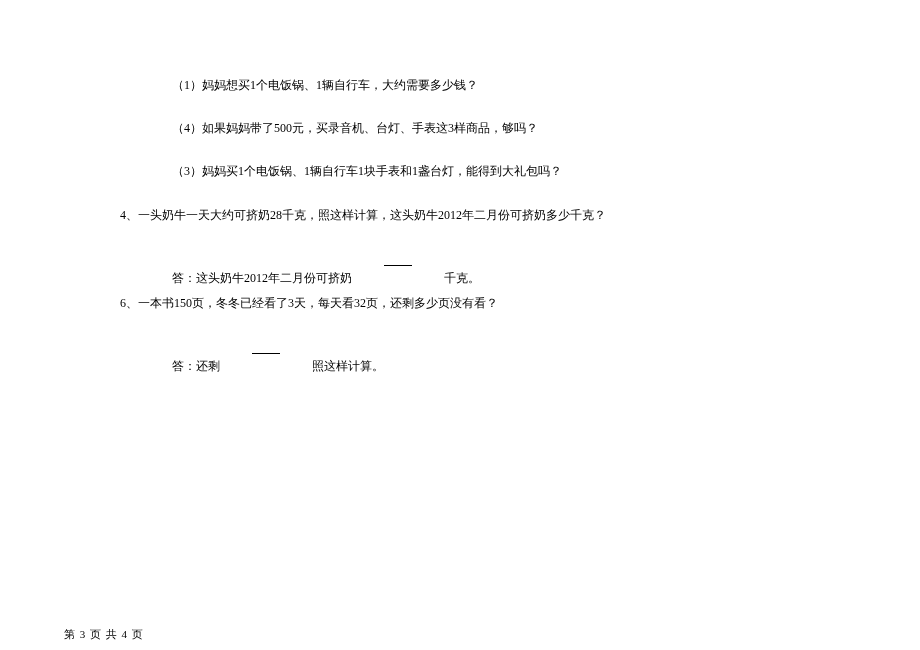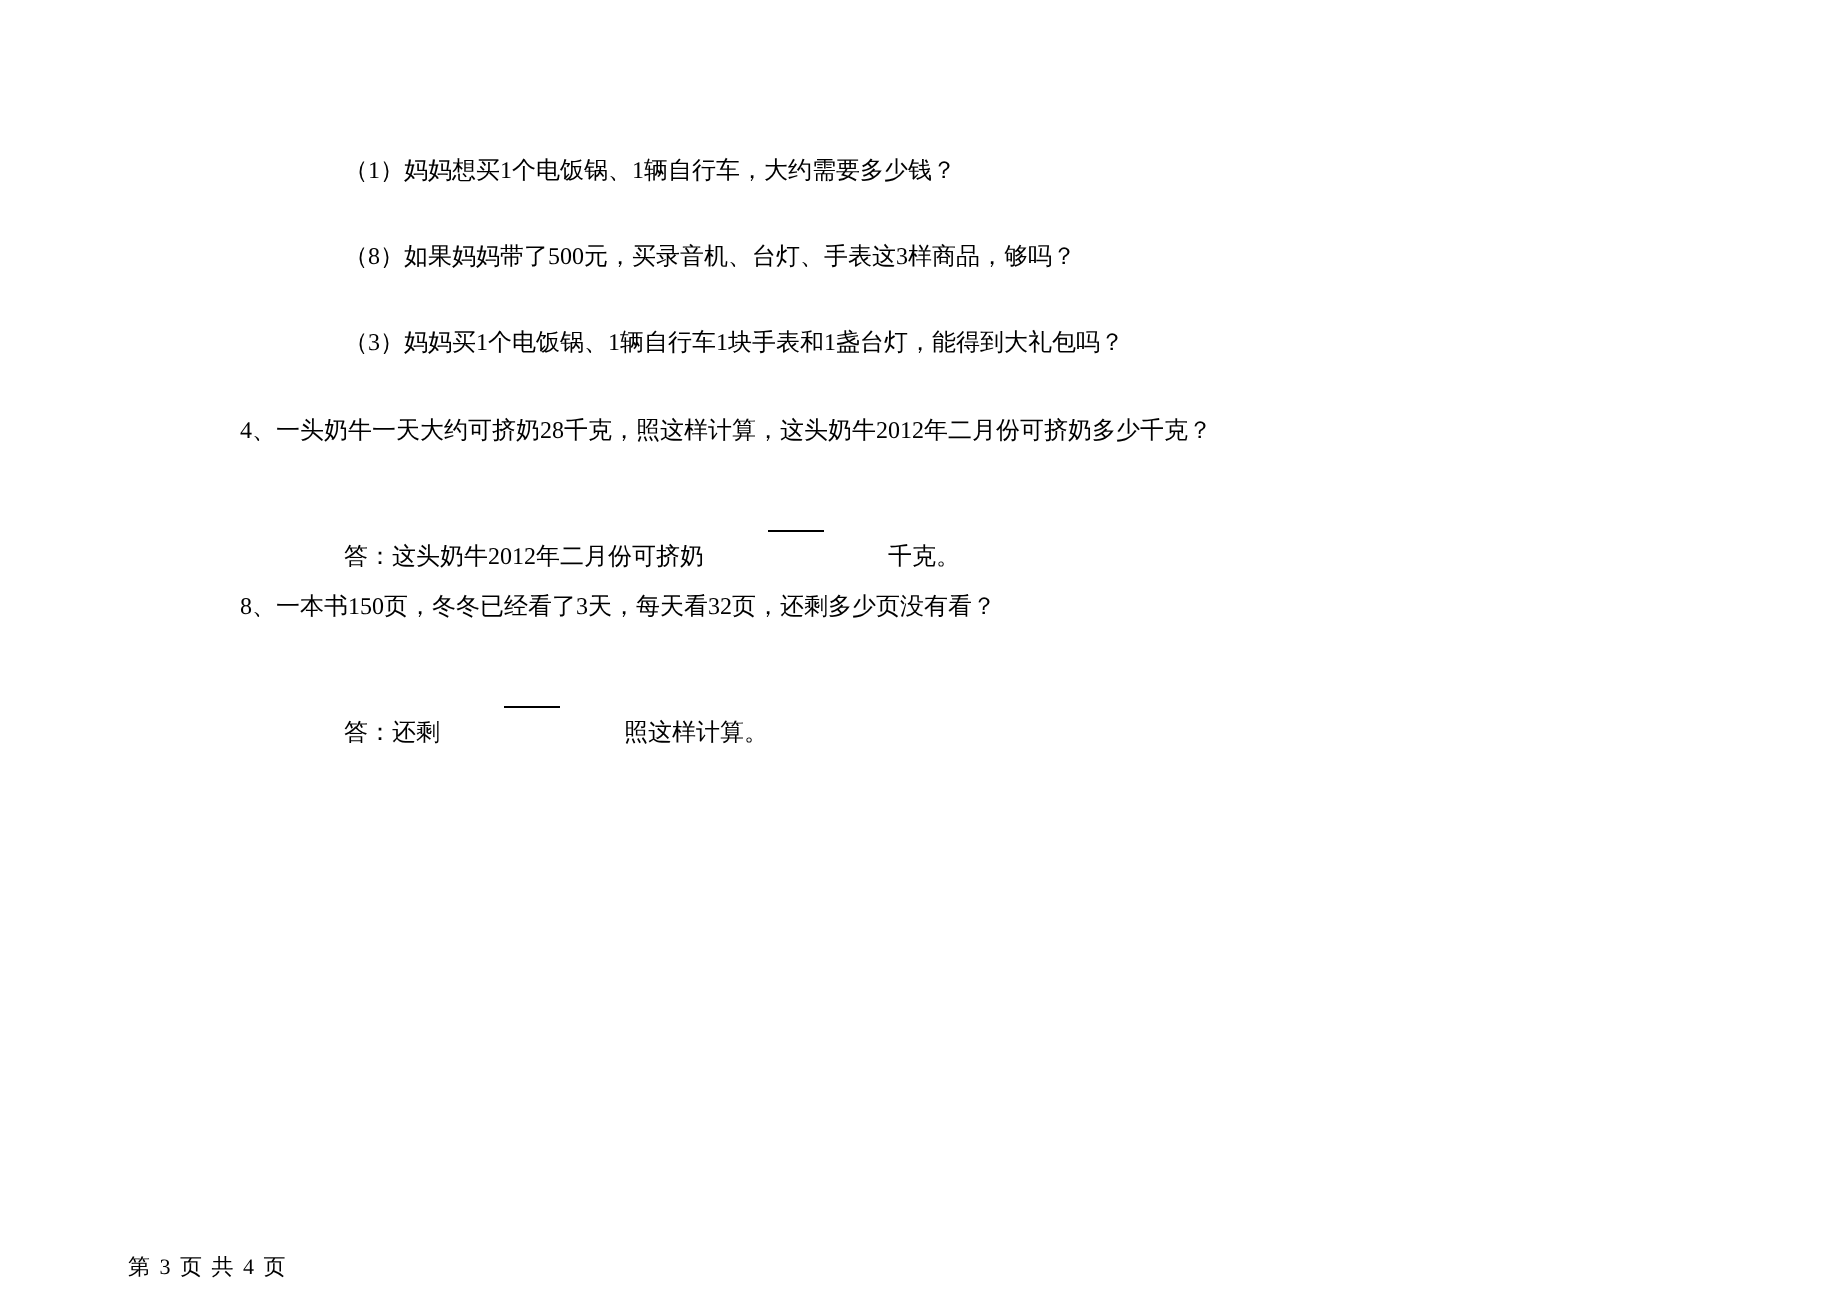--- a/index.html
+++ b/index.html
@@ -44,37 +44,37 @@
     }
   </style>
 </head>
 <body>
 
 <div class="question-sub">
   <span>（1）妈妈想买1个电饭锅、1辆自行车，大约需要多少钱？</span>
 </div>
 
 <div class="question-sub">
-  <span>（8）如果妈妈带了500元，买录音机、台灯、手表这3样商品，够吗？</span>
+  <span>（4）如果妈妈带了500元，买录音机、台灯、手表这3样商品，够吗？</span>
 </div>
 
 <div class="question-sub">
   <span>（3）妈妈买1个电饭锅、1辆自行车1块手表和1盏台灯，能得到大礼包吗？</span>
 </div>
 
 <div class="question-main">
   <span>4、一头奶牛一天大约可挤奶28千克，照这样计算，这头奶牛2012年二月份可挤奶多少千克？</span>
 </div>
 
 <div class="answer-line">
   <span>答：这头奶牛2012年二月份可挤奶</span><span class="blank"></span><span>千克。</span>
 </div>
 
 <div class="question-main" style="margin-bottom:24px; margin-top:0;">
-  <span>8、一本书150页，冬冬已经看了3天，每天看32页，还剩多少页没有看？</span>
+  <span>6、一本书150页，冬冬已经看了3天，每天看32页，还剩多少页没有看？</span>
 </div>
 
 <div class="answer-line">
   <span>答：还剩</span><span class="blank"></span><span>照这样计算。</span>
 </div>
 
 <div class="footer">
   <span>第 3 页 共 4 页</span>
 </div>
 

